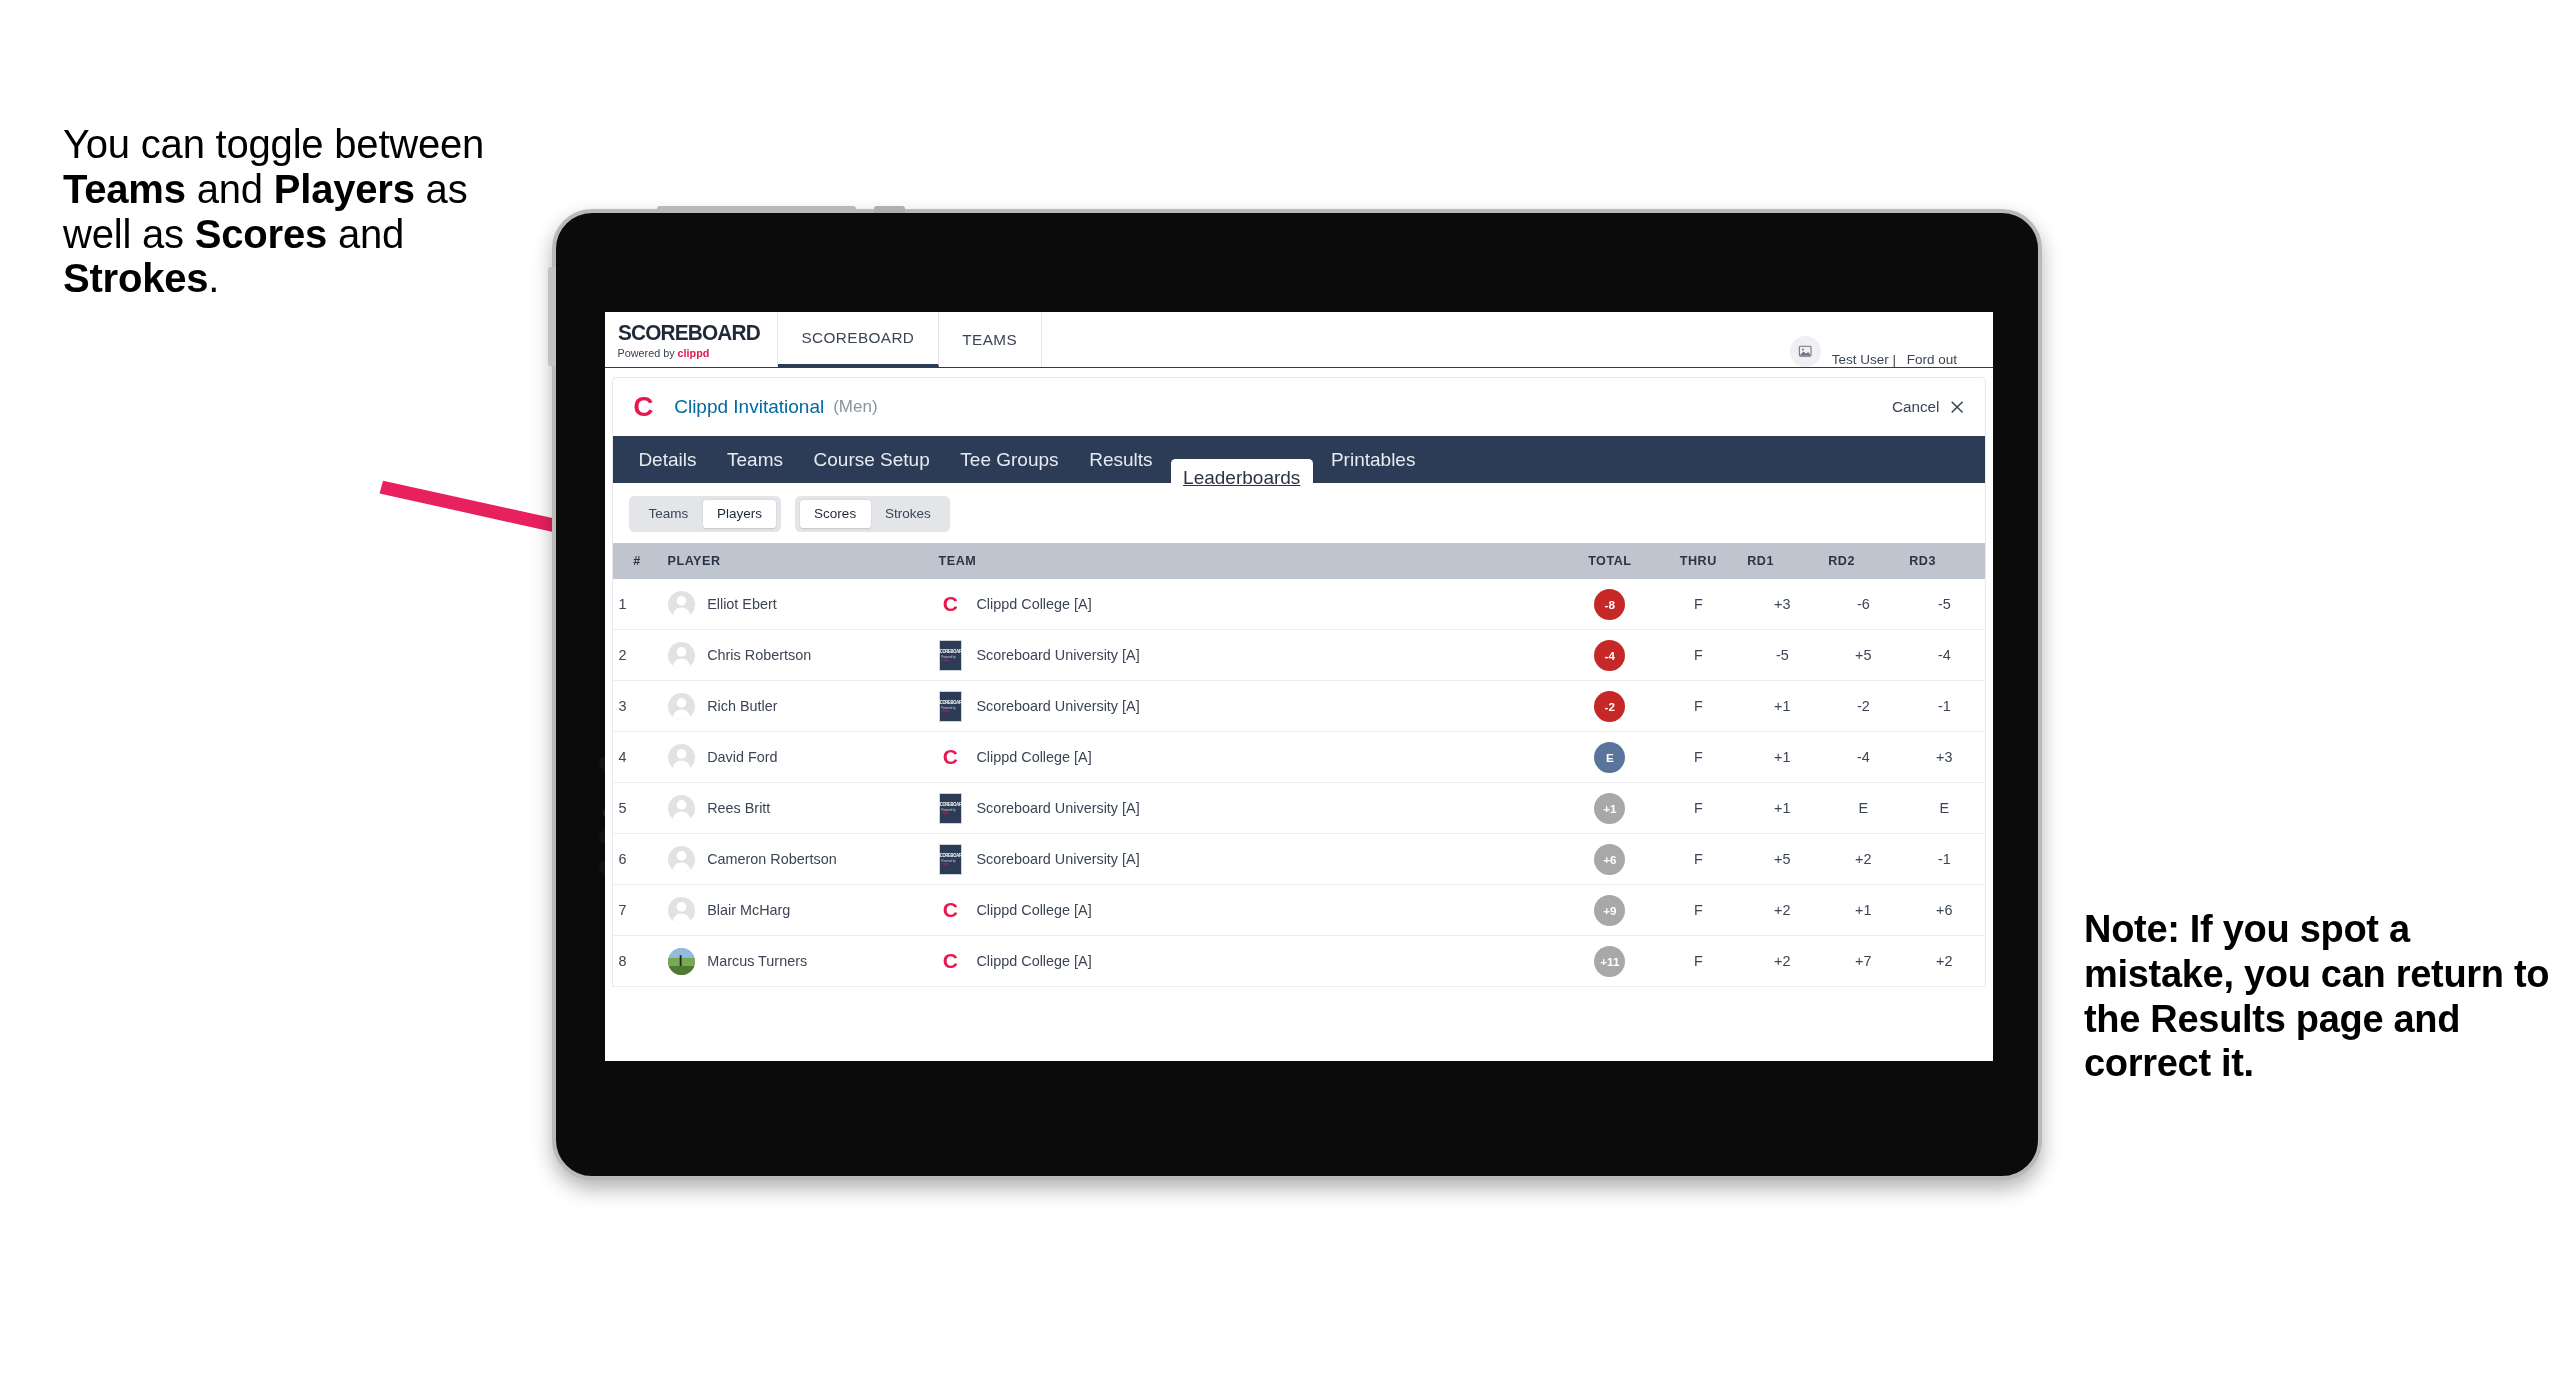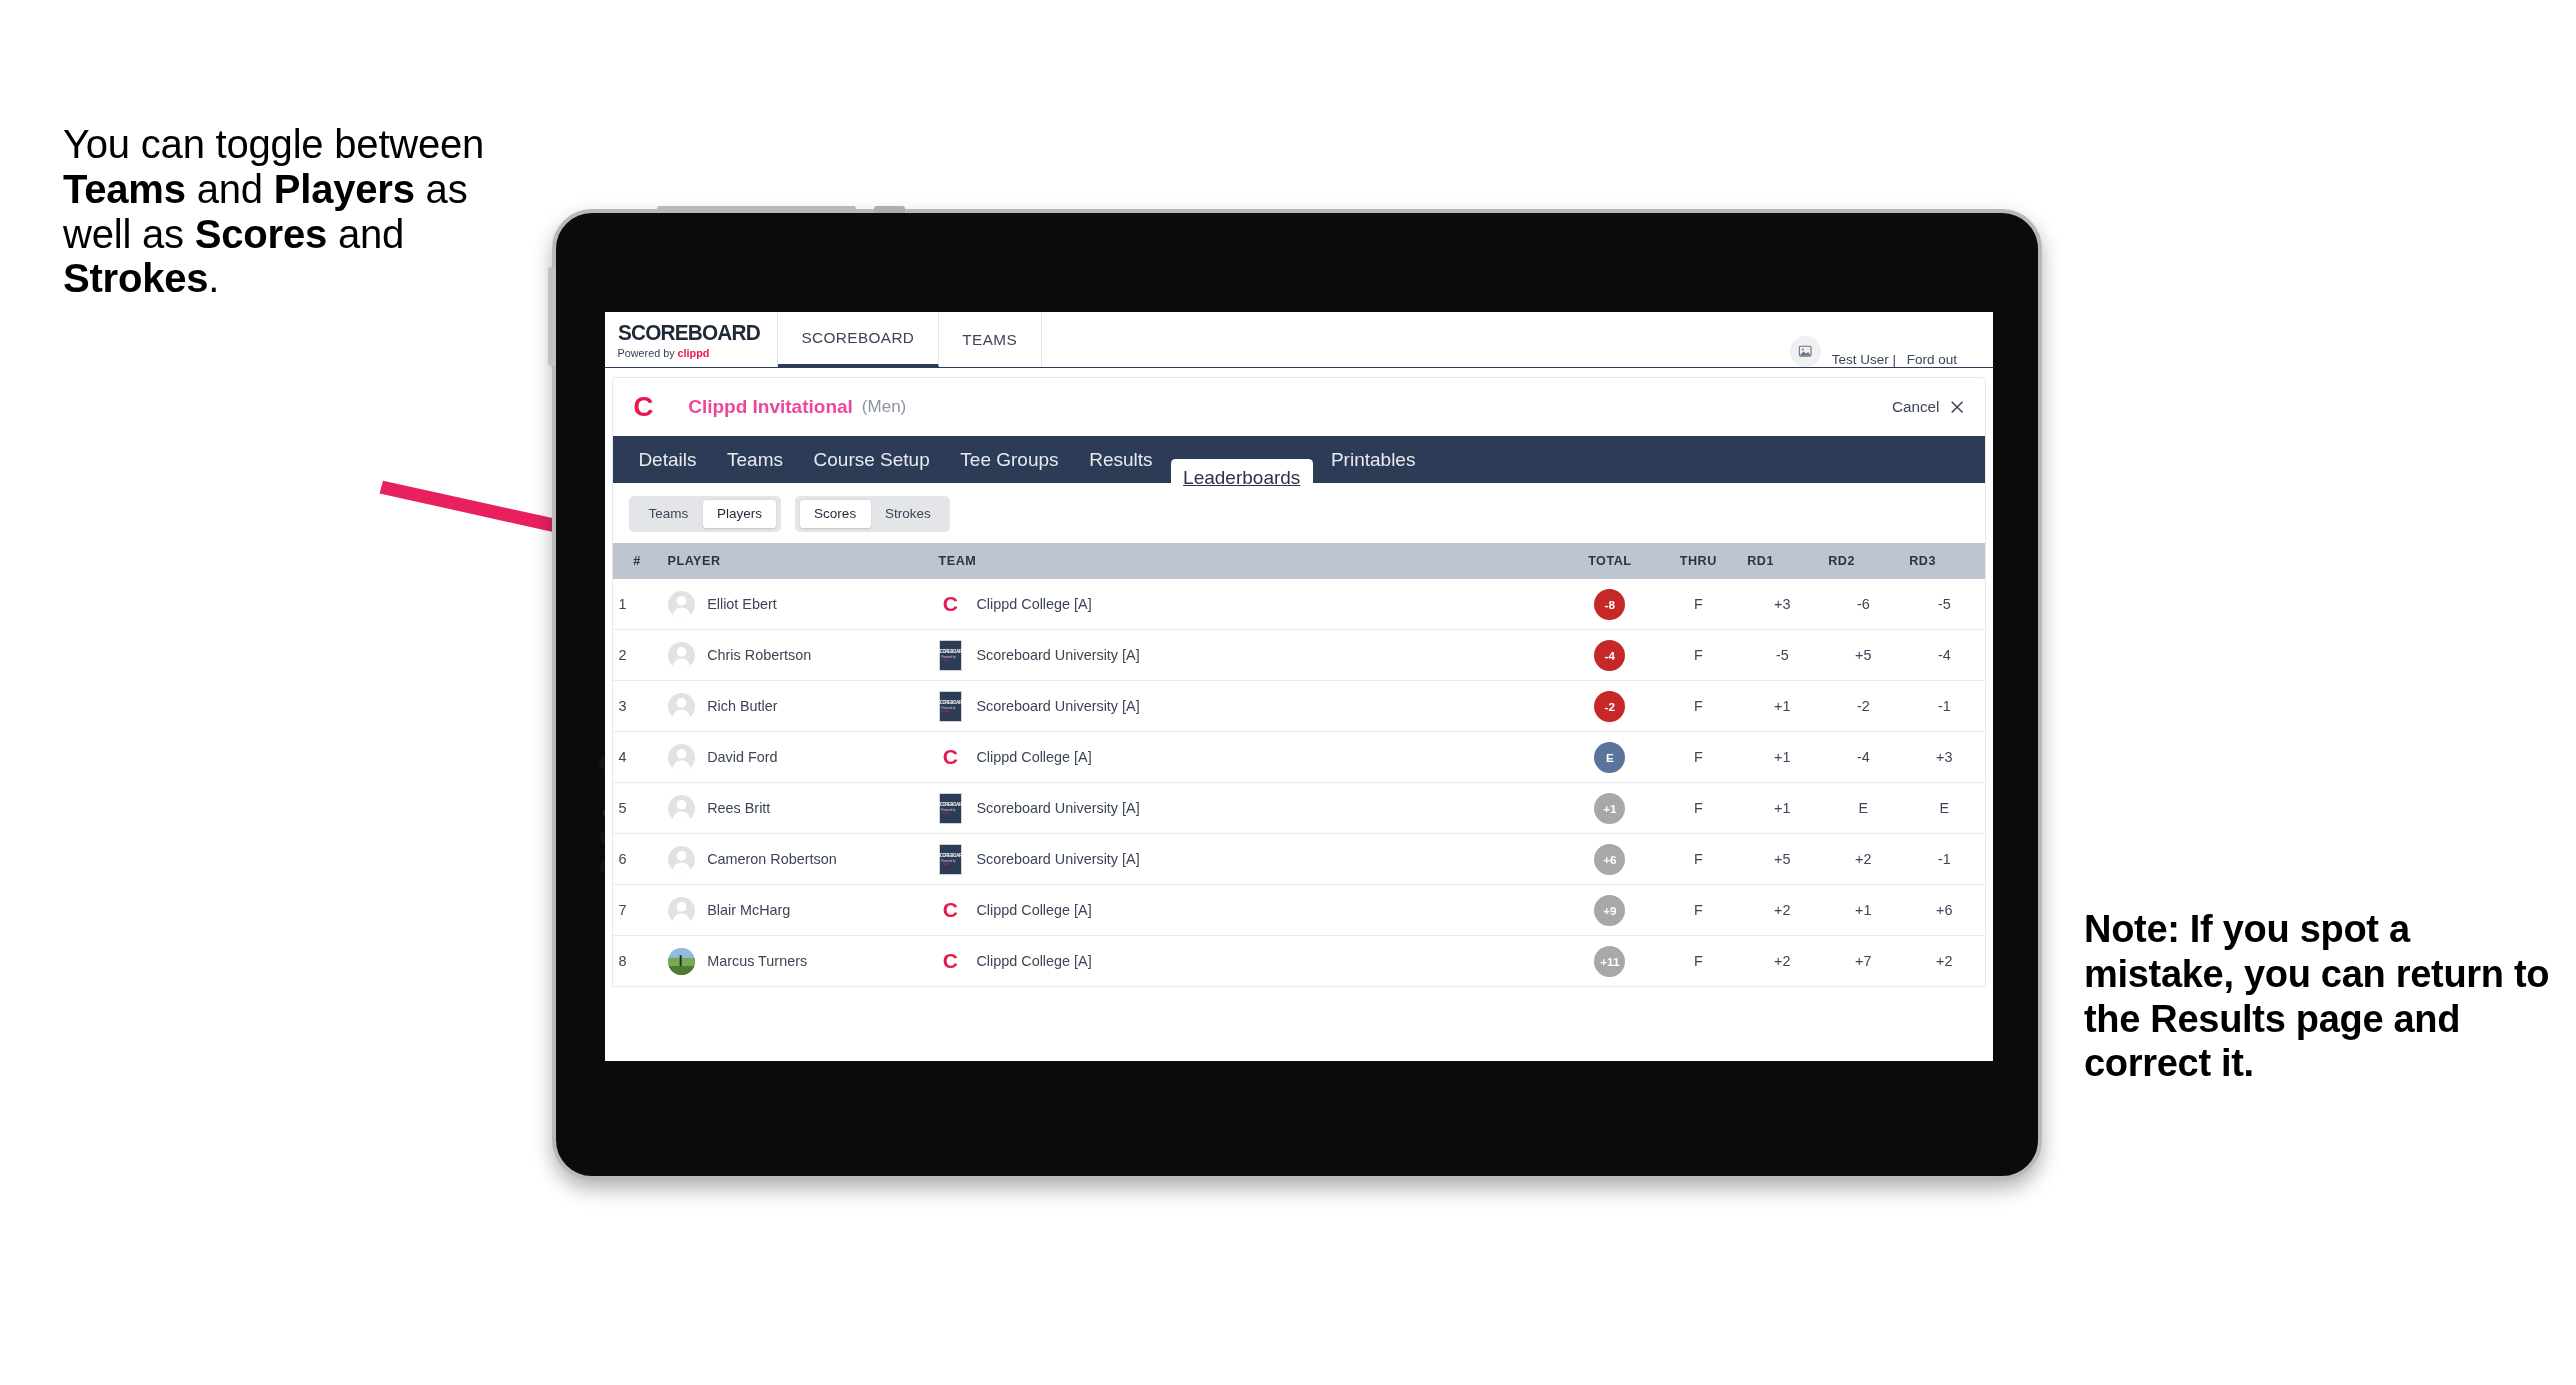--- a/index.html
+++ b/index.html
@@ -109,21 +109,21 @@
     margin: 9px 7.2px 0 7.2px; background: #fff; border: 0.9px solid #e9e9ed;
     border-bottom: none; border-radius: 4.5px 4.5px 0 0;
   }
   .tcard-head {
     display: flex; align-items: center; height: 58px; padding: 0 20px;
   }
   .tlogo {
     font-size: 28px; font-weight: 700; color: #e8174c; width: 36px;
     font-family: "Liberation Sans", sans-serif;
   }
-  .tname { font-size: 19px; color: #ec4899; margin-left: 19px; font-weight: bold; }
+  .tname { font-size: 19px; color: #0369a1; margin-left: 5px; }
   .tgender { font-size: 17px; color: #8b93a1; margin-left: 9px; }
   .tcancel {
     margin-left: auto; display: flex; align-items: center; gap: 9px;
     font-size: 15.3px; color: #3b4555; cursor: pointer;
   }
 
   
   .subnav {
     display: flex; align-items: center; height: 47px;
     background: #2d3c56; padding: 0 12.6px; gap: 5.4px;

